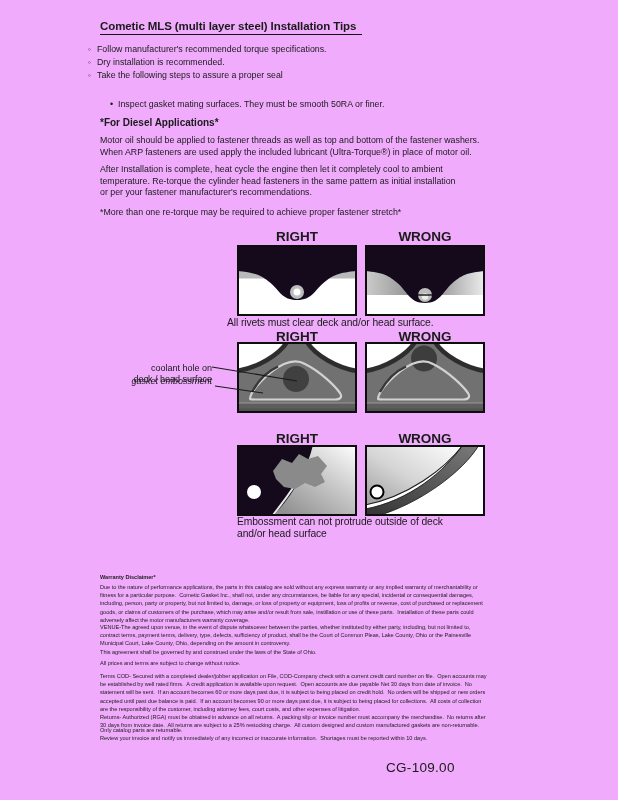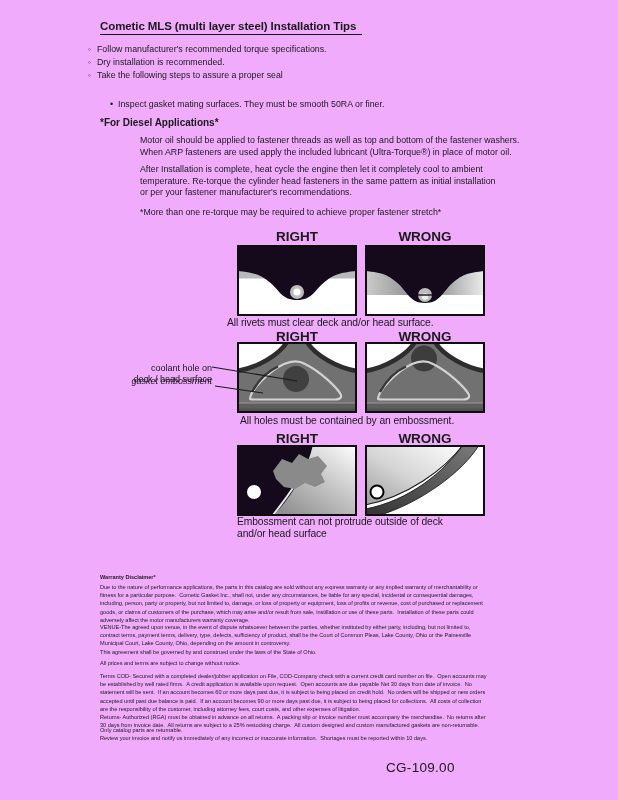--- a/index.html
+++ b/index.html
@@ -12,21 +12,21 @@
   .title {
     left:100px; top:20px; font-size:11.5px; font-weight:bold; letter-spacing:-0.1px;
     border-bottom:1.6px solid #111; padding:0 6px 2px 0; white-space:pre;
   }
   .tips { left:88px; top:43px; font-size:8.8px; line-height:13px; white-space:nowrap; }
   .tips .row { white-space:nowrap; }
   .tips .marker { display:inline-block; width:9px; font-size:8px; vertical-align:top; line-height:13px; }
   .tips .sub { padding-left:22px;margin-top:16px; }
   .tips .sub .marker { width:8px; font-size:9px; }
   .diesel-h { left:100px; top:117px; font-size:10px; font-weight:bold; white-space:pre; }
-  .body-p { left:100px; font-size:8.8px; line-height:11.7px; white-space:pre;margin-left:40px; }
+  .body-p { left:100px; font-size:8.8px; line-height:11.7px; white-space:pre; }
   .p1 { top:135px; } .p2 { top:164px; } .p3 { top:207px; }
   .dlabel { width:120px; text-align:center; font-weight:bold; font-size:13.5px; white-space:pre; }
   .colL { left:237px; } .colR { left:365px; }
   .r1l { top:229px; } .r2l { top:329px; } .r3l { top:431px; }
   .panel { width:120px; height:71px; }
   .panel svg { display:block; width:120px; height:71px; }
   .r1p { top:245px; } .r2p { top:342px; } .r3p { top:445px; }
   .caption { font-size:10.3px; white-space:pre; letter-spacing:-0.1px; }
   .cap1 { left:227px; top:317px; }
   .cap2 { left:240px; top:415px; }
@@ -124,21 +124,20 @@
       <path d="M0,0 H50 C42,13 20,26 0,29 Z" fill="#ffffff"></path>
       <path d="M120,0 H70 C78,13 100,26 120,29 Z" fill="#ffffff"></path>
       <path d="M50,0 C42,13 20,26 0,29" fill="none" stroke="#2d2d2d" stroke-width="4.5"></path>
       <path d="M70,0 C78,13 100,26 120,29" fill="none" stroke="#2d2d2d" stroke-width="4.5"></path>
       <circle cx="59" cy="16.5" r="13" fill="#3d3d3d"></circle>
       <path d="M13,57 C13,50 30,30 47,22 C55,18.5 62,18.5 68,22 C84,30 98,44 103,51 C105.5,55 103.5,57.5 98,57.5 L19,57.5 C14.5,57.5 13,57.5 13,57 Z" fill="none" stroke="#d2d2d2" stroke-width="2.2"></path>
       <path d="M15,50 C21,39 31,29 41,24.5" fill="none" stroke="#383838" stroke-width="2.4"></path>
       <rect x="1" y="1" width="118" height="69" fill="none" stroke="#0d0d0d" stroke-width="2"></rect>
     </svg>
   </div>
-  <div class="abs caption cap2">All holes must be contained by an embossment.</div>
 
   <div class="abs callout co1">coolant hole on
 deck / head surface</div>
   <div class="abs callout co2">gasket embossment</div>
   <svg class="abs leads" viewBox="0 0 100 40">
     <path d="M7,9 L92,23" stroke="#1a1a1a" stroke-width="1.1" fill="none"></path>
     <path d="M10,28 L58,35" stroke="#1a1a1a" stroke-width="1.1" fill="none"></path>
   </svg>
 
   <div class="abs dlabel colL r3l">RIGHT</div>

